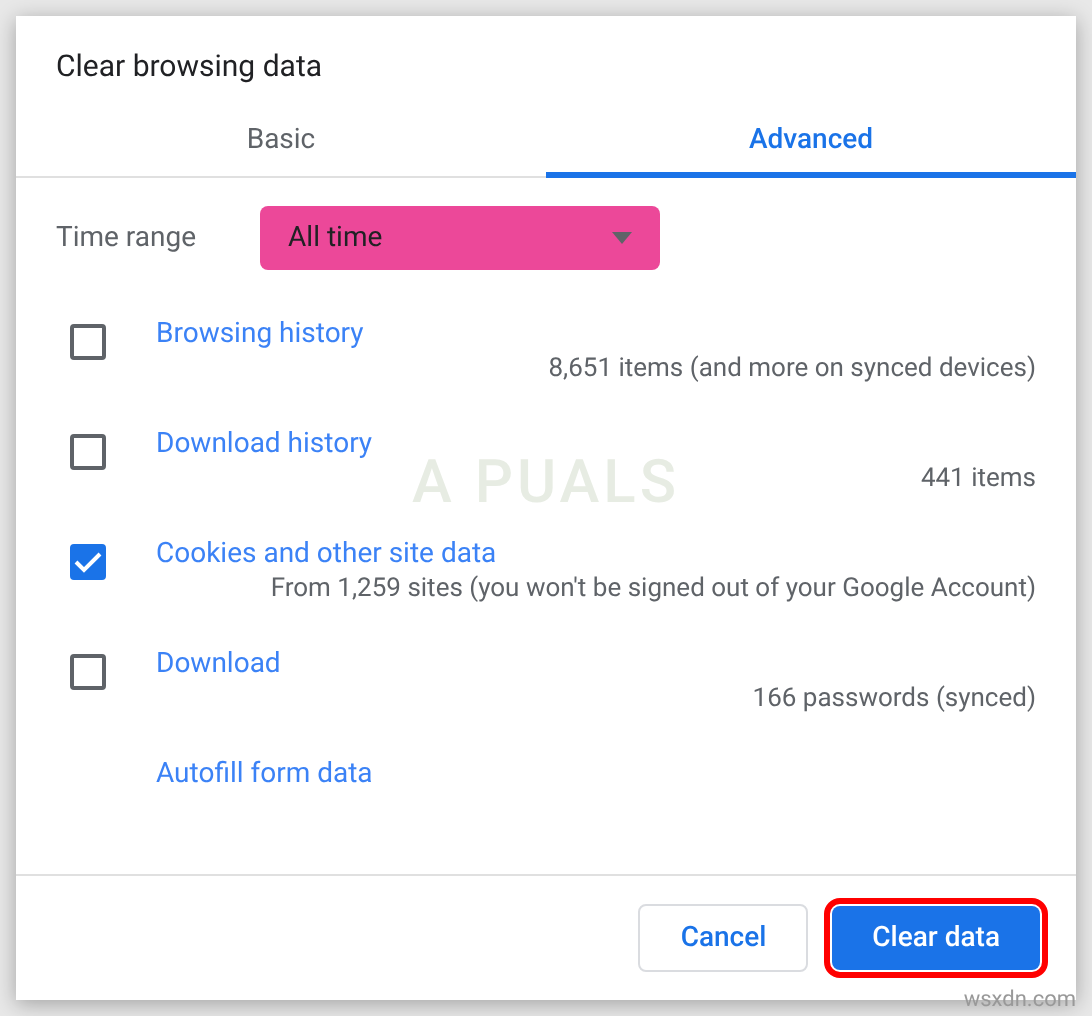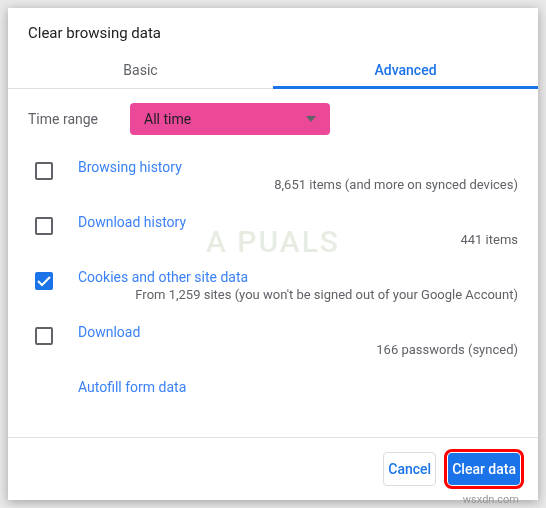--- a/index.html
+++ b/index.html
@@ -155,21 +155,21 @@
     }
     .footer {
       display: flex;
       justify-content: flex-end;
       align-items: center;
       gap: 12px;
       padding: 14px 18px;
       border-top: 1px solid #e0e0e0;
     }
     .btn {
-      padding: 8px 4px;
+      padding: 8px 20px;
       font-size: 14px;
       font-weight: 500;
       border-radius: 4px;
       cursor: pointer;
       border: none;
     }
     .btn-cancel {
       background: #fff;
       color: #1a73e8;
       border: 1px solid #dadce0;
@@ -178,21 +178,21 @@
       background: #1a73e8;
       color: #ffffff;
     }
     .highlight {
       outline: 3px solid #ff0000;
       outline-offset: 1px;
     }
     .domain-label {
       position: absolute;
       bottom: 2px;
-      right: 27px;
+      right: 8px;
       font-size: 11px;
       color: #999;
     }
     .watermark {
       position: absolute;
       top: 135px;
       left: 50%;
       transform: translateX(-50%);
       font-size: 30px;
       color: rgba(120, 150, 100, 0.18);

